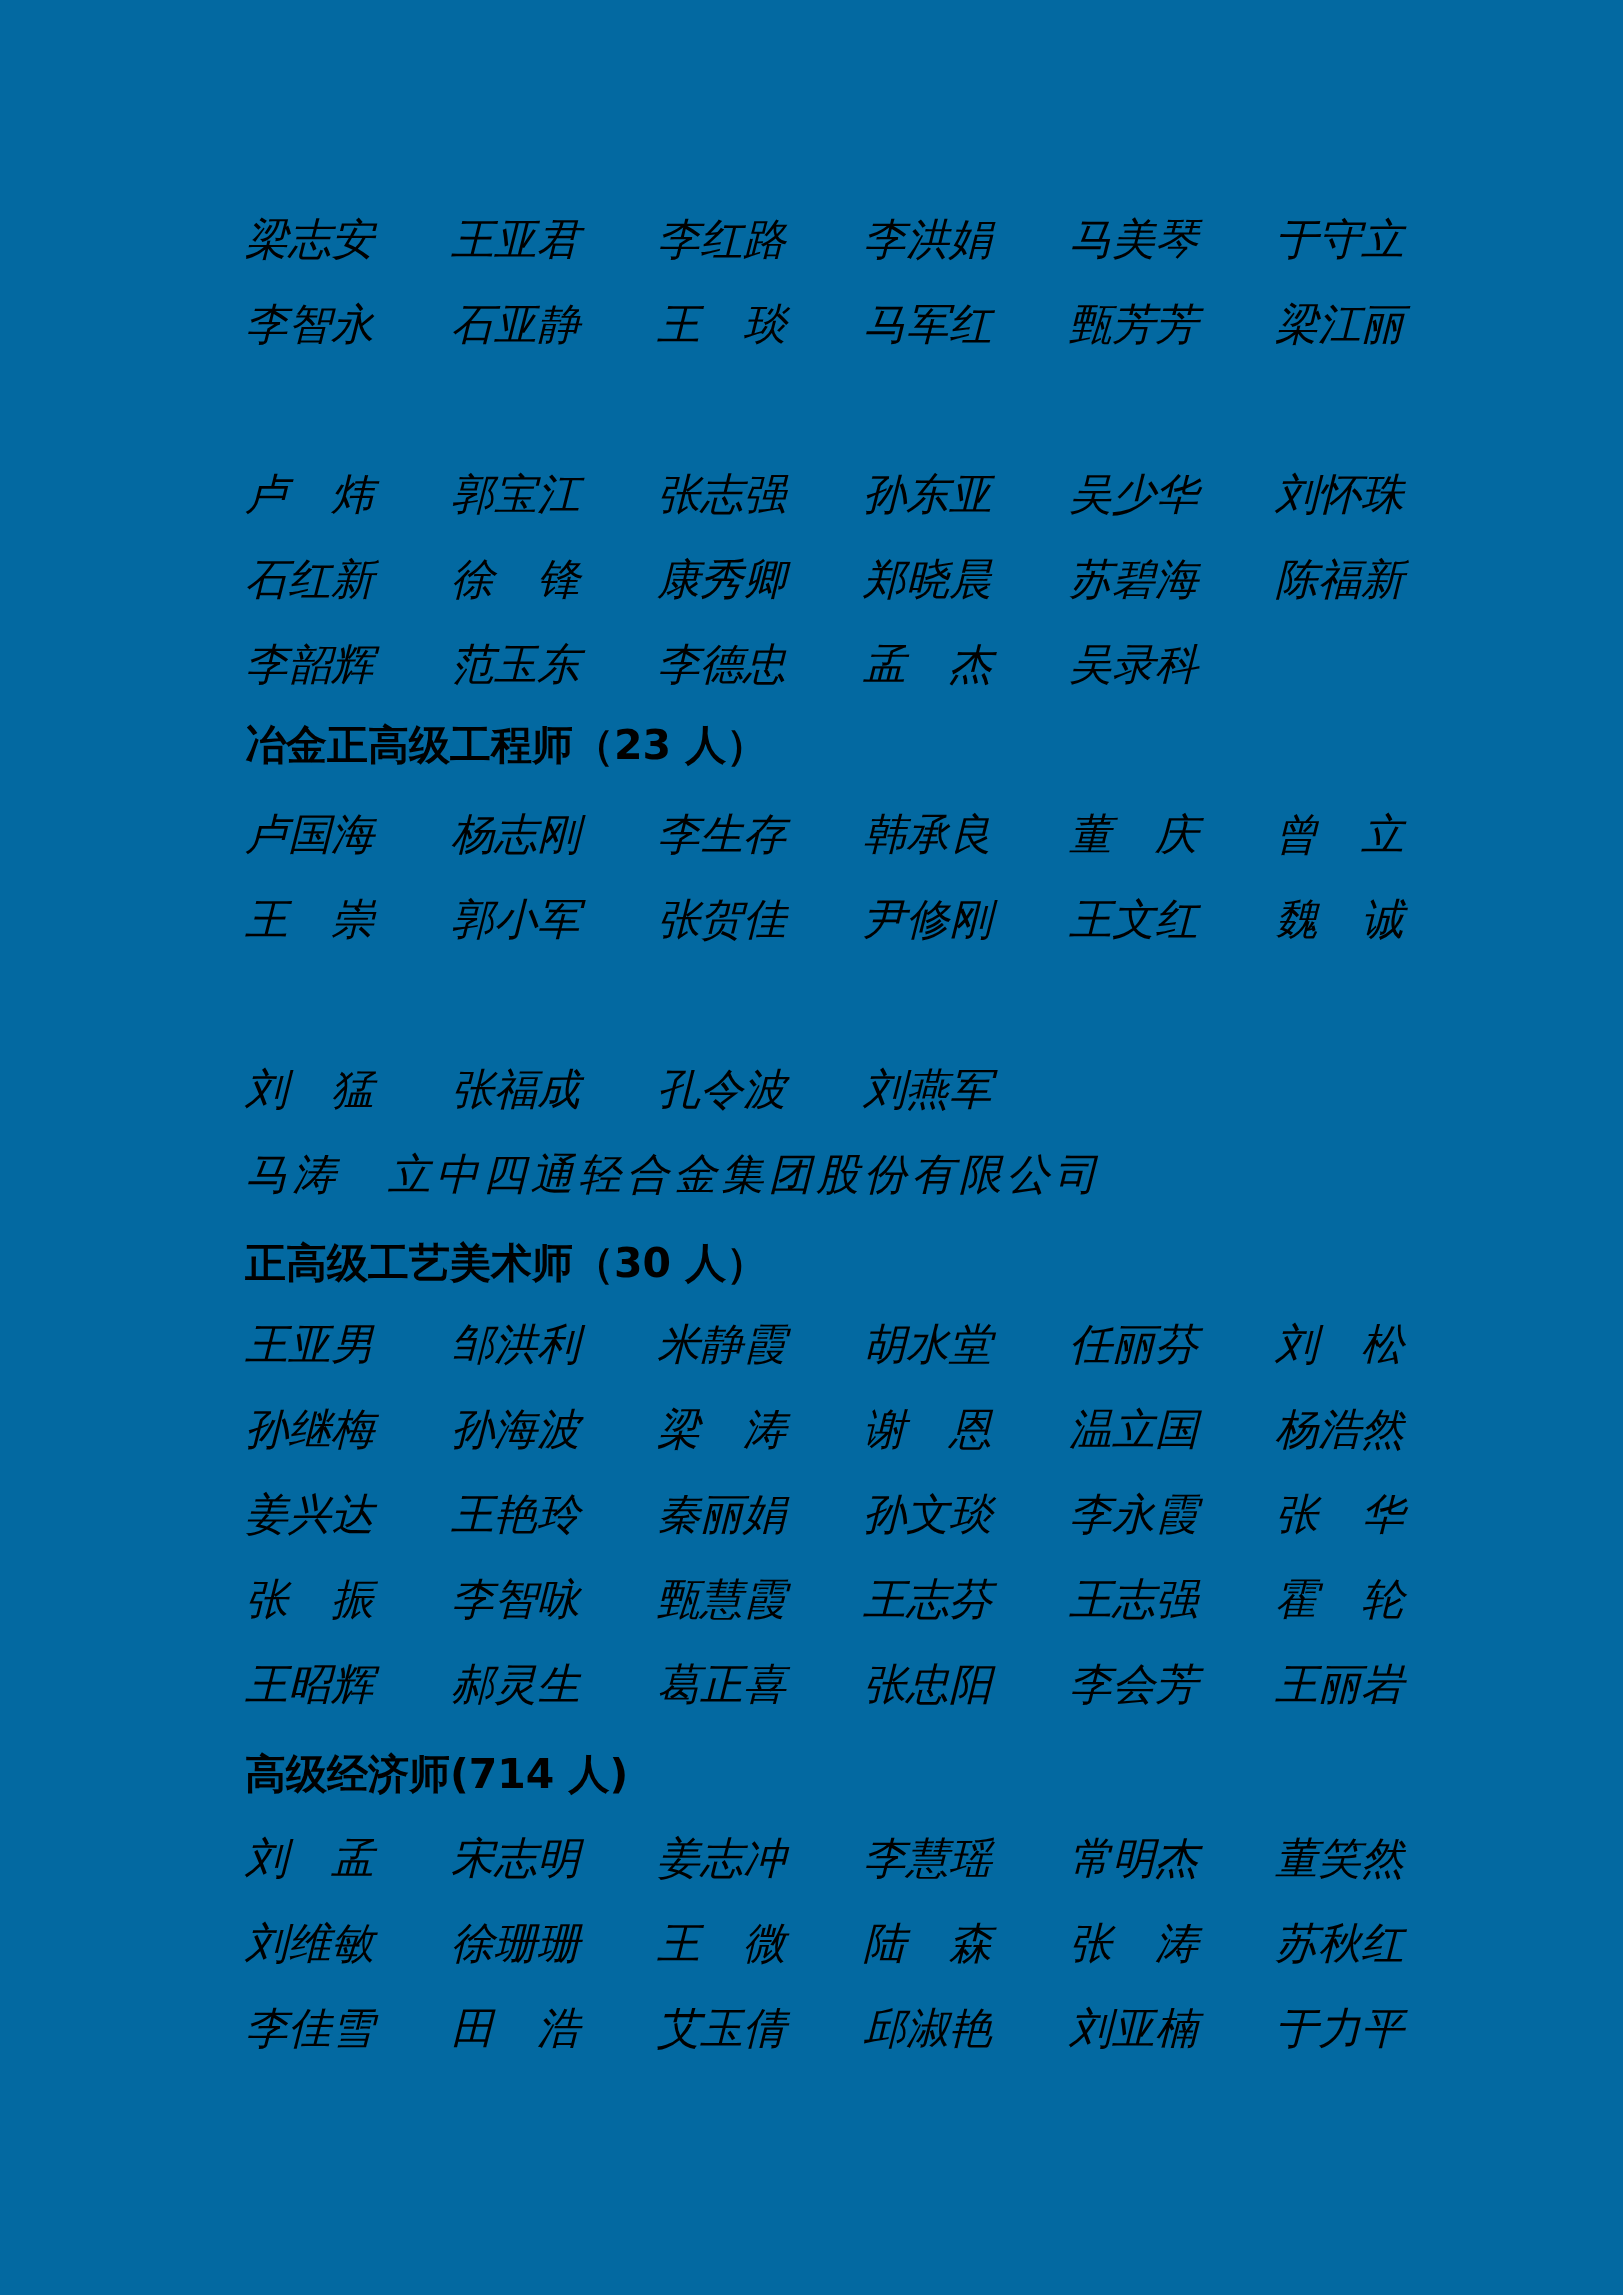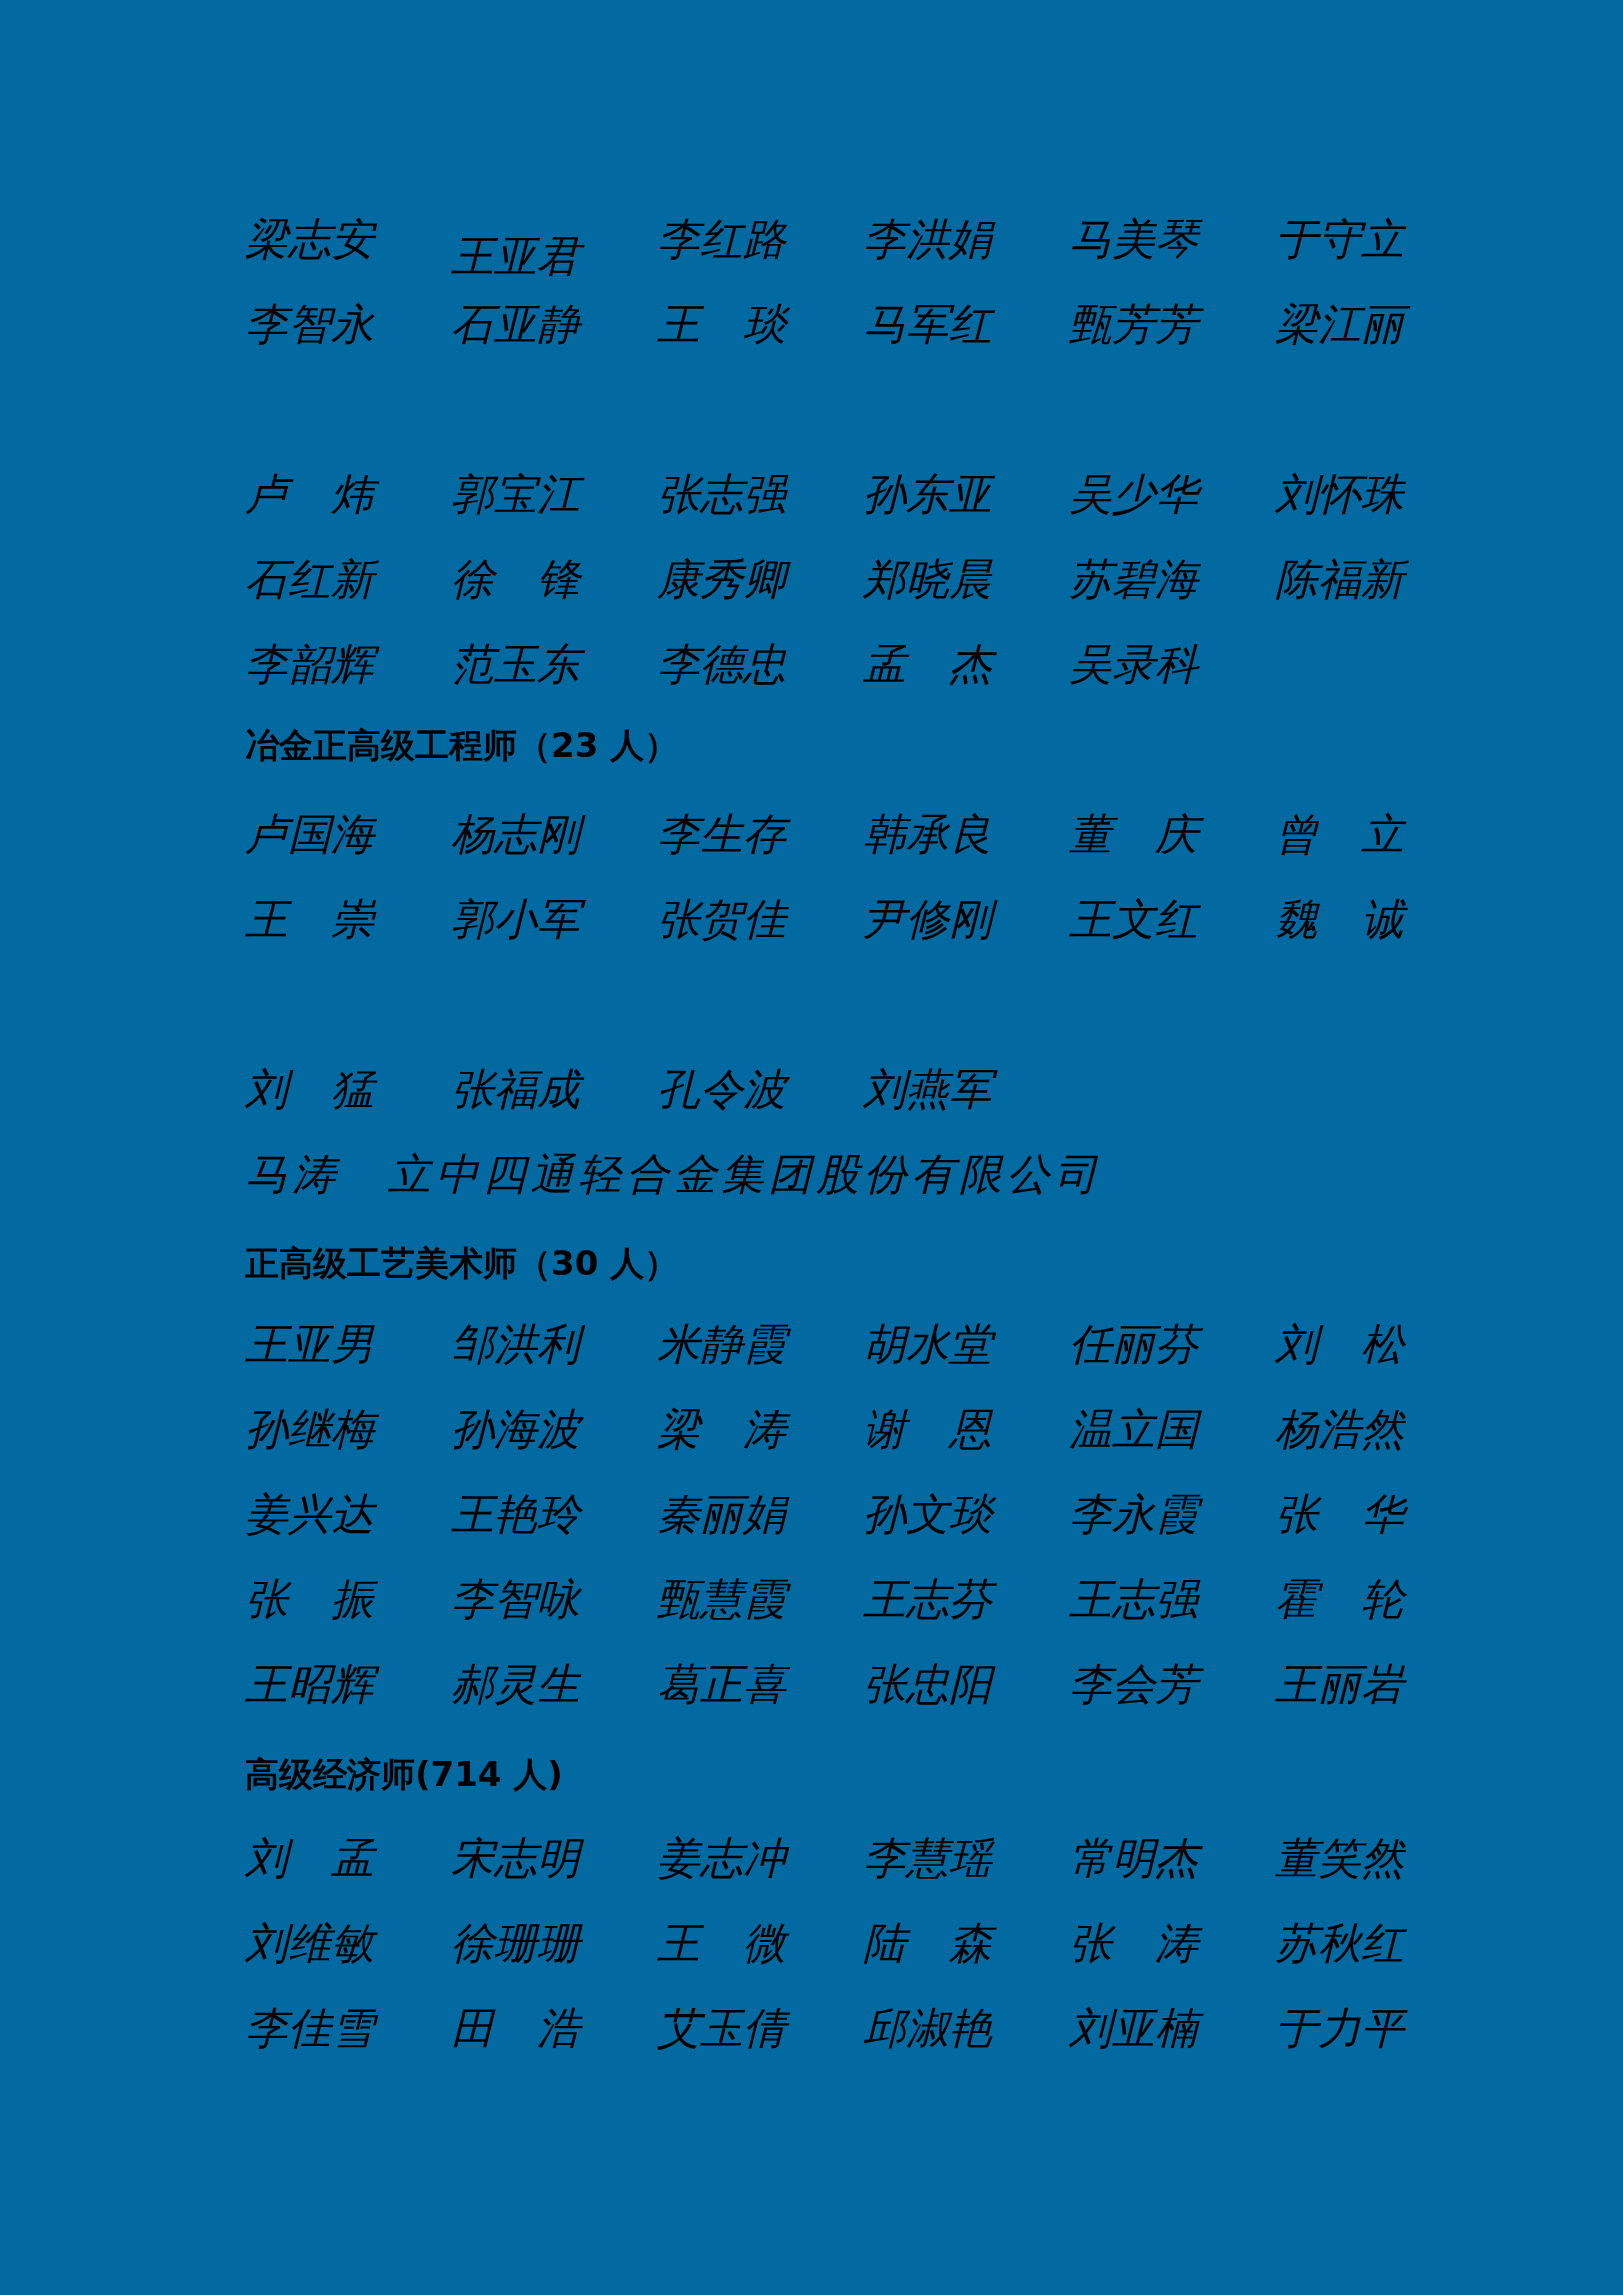--- a/index.html
+++ b/index.html
@@ -40,33 +40,33 @@
     line-height: 52px;
     letter-spacing: 4.6px;
     white-space: pre;
     color: #000000;
   }
   .heading {
     position: absolute;
     left: 245px;
     font-family: "DejaVu Sans", sans-serif;
     font-weight: 700;
-    font-size: 34px;
+    font-size: 41px;
     line-height: 55px;
     white-space: pre;
     color: #000000;
   }
 </style>
 </head>
 <body>
 
 <div id="page">
     <div class="row" style="top: 213px;">
       <span class="name" style="left: 0px;">梁志安</span>
-      <span class="name" style="left: 206px; margin-top: 17px;">王亚君</span>
+      <span class="name" style="left: 206px;">王亚君</span>
       <span class="name" style="left: 412px;">李红路</span>
       <span class="name" style="left: 618px;">李洪娟</span>
       <span class="name" style="left: 824px;">马美琴</span>
       <span class="name" style="left: 1030px;">于守立</span>
     </div>
     <div class="row" style="top: 298px;">
       <span class="name" style="left: 0px;">李智永</span>
       <span class="name" style="left: 206px;">石亚静</span>
       <span class="name" style="left: 412px;">王　琰</span>
       <span class="name" style="left: 618px;">马军红</span>

